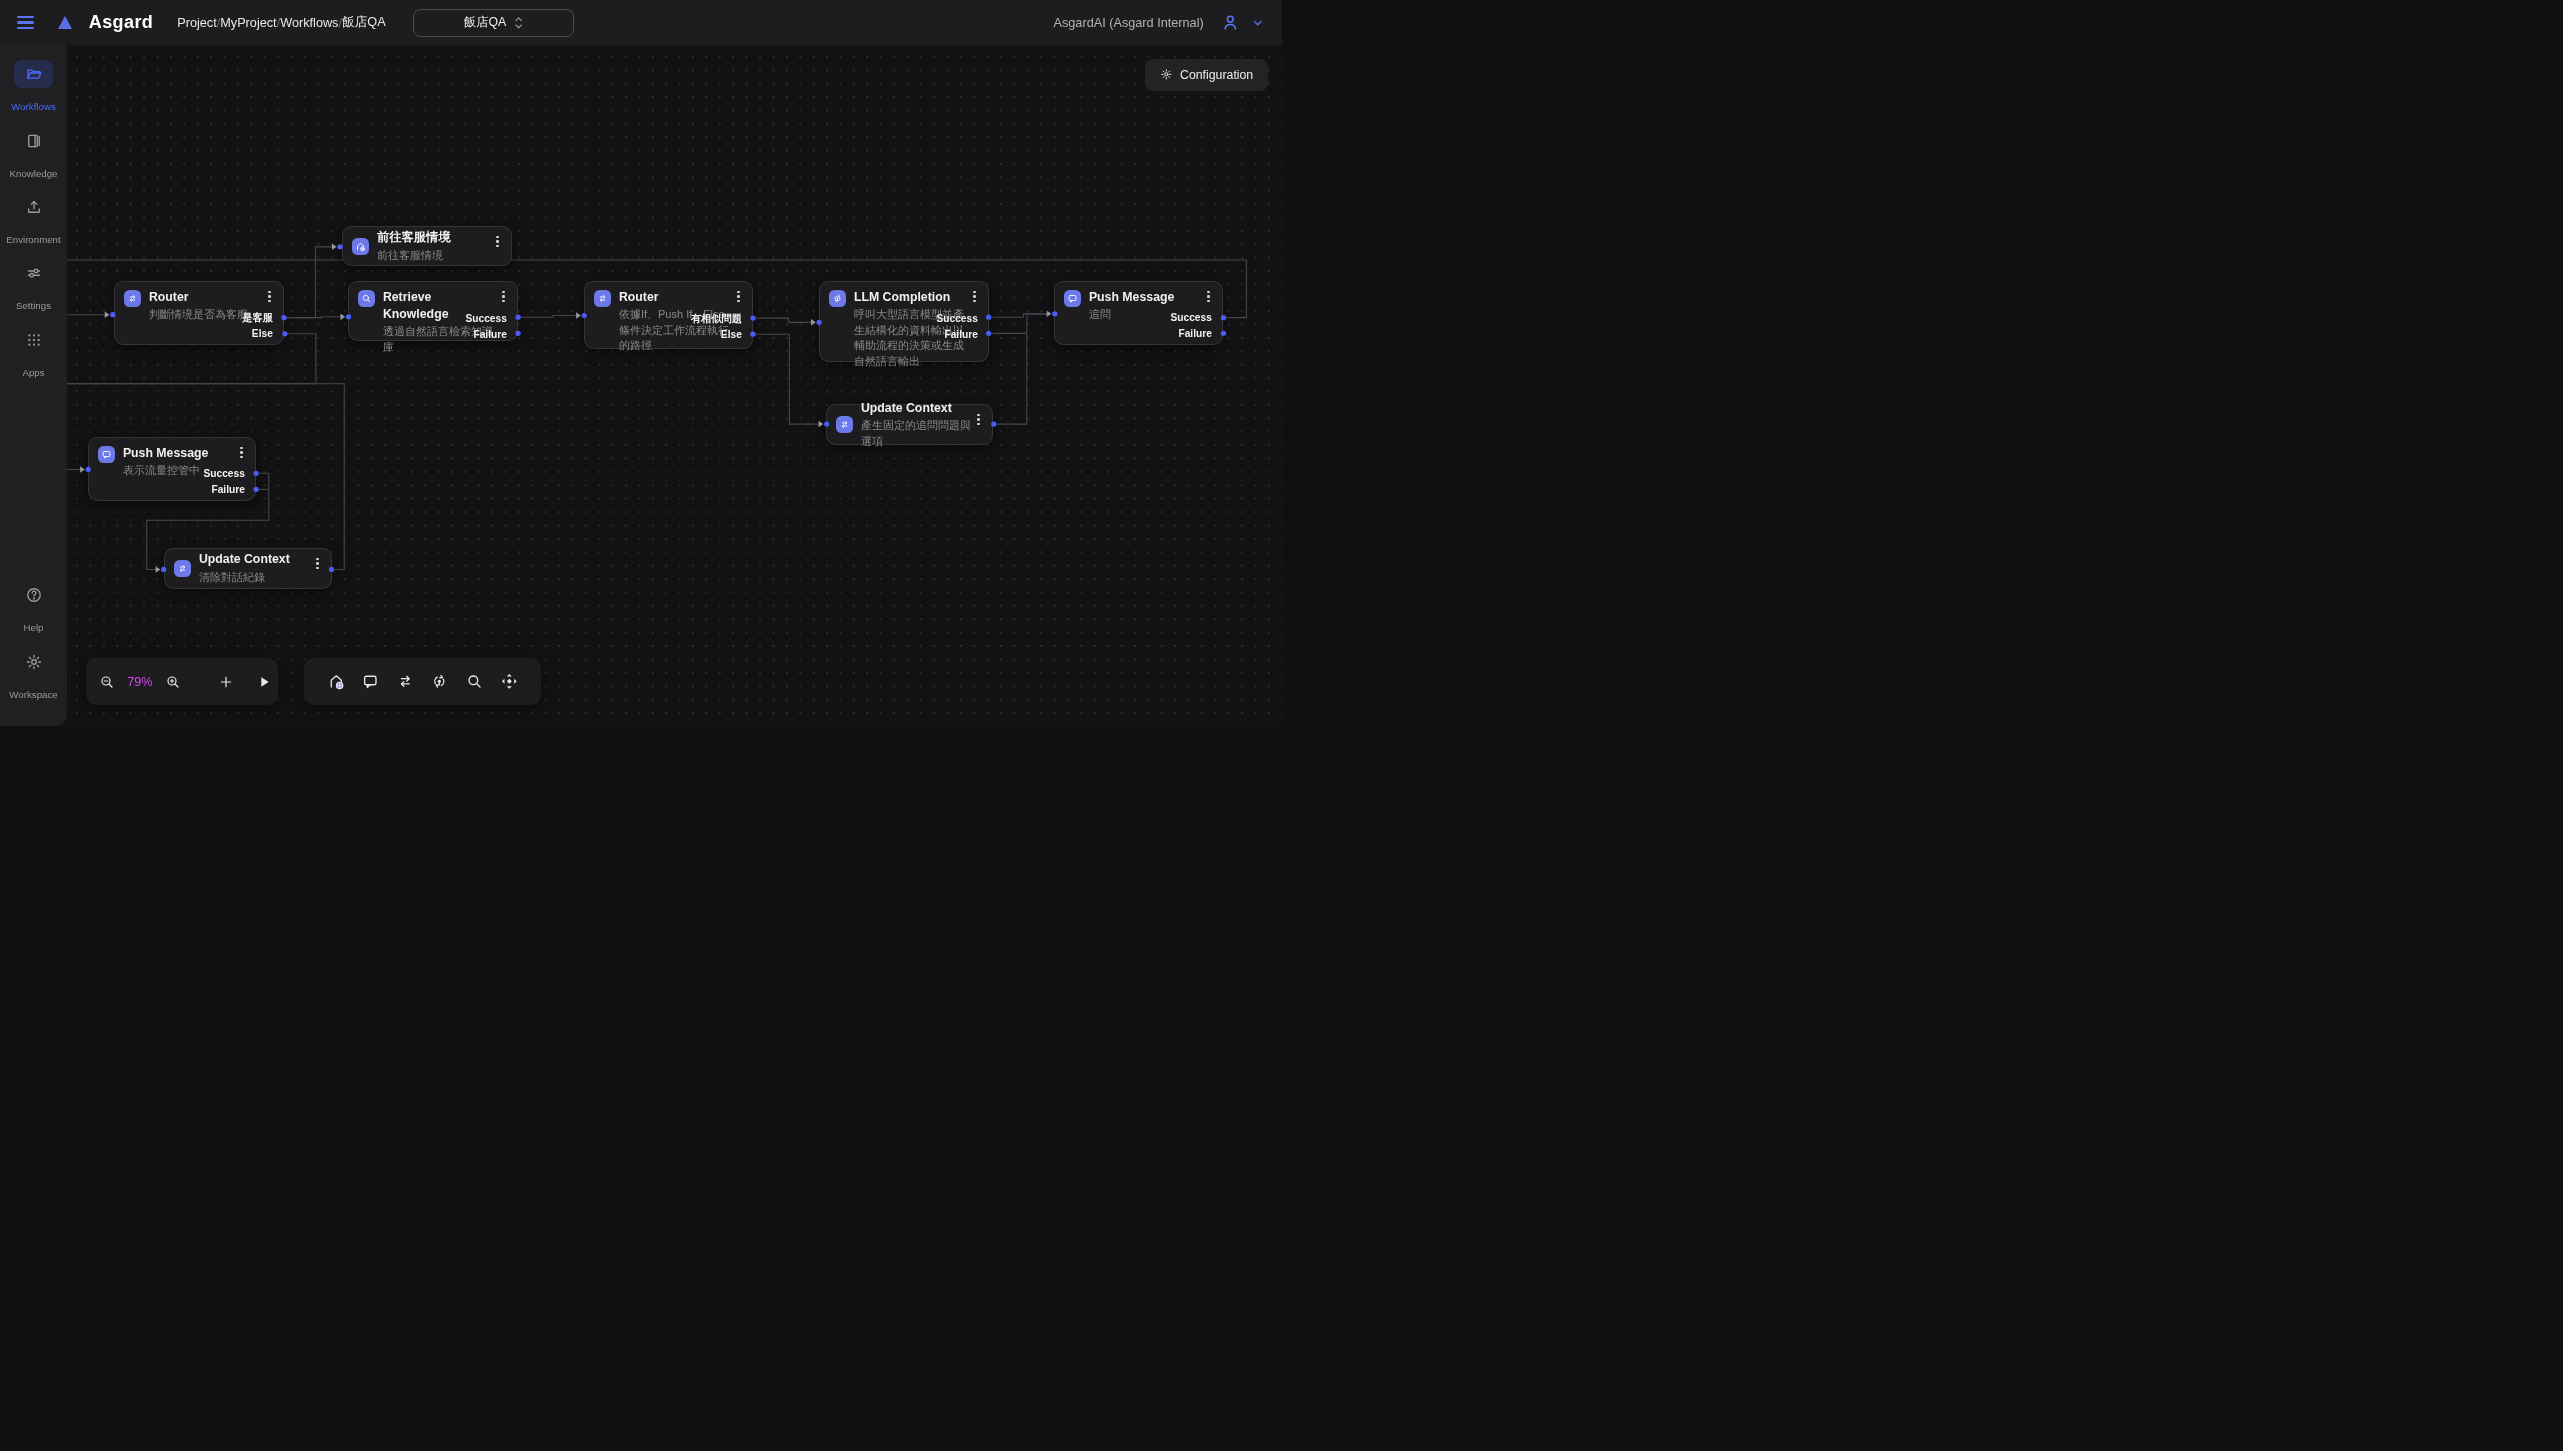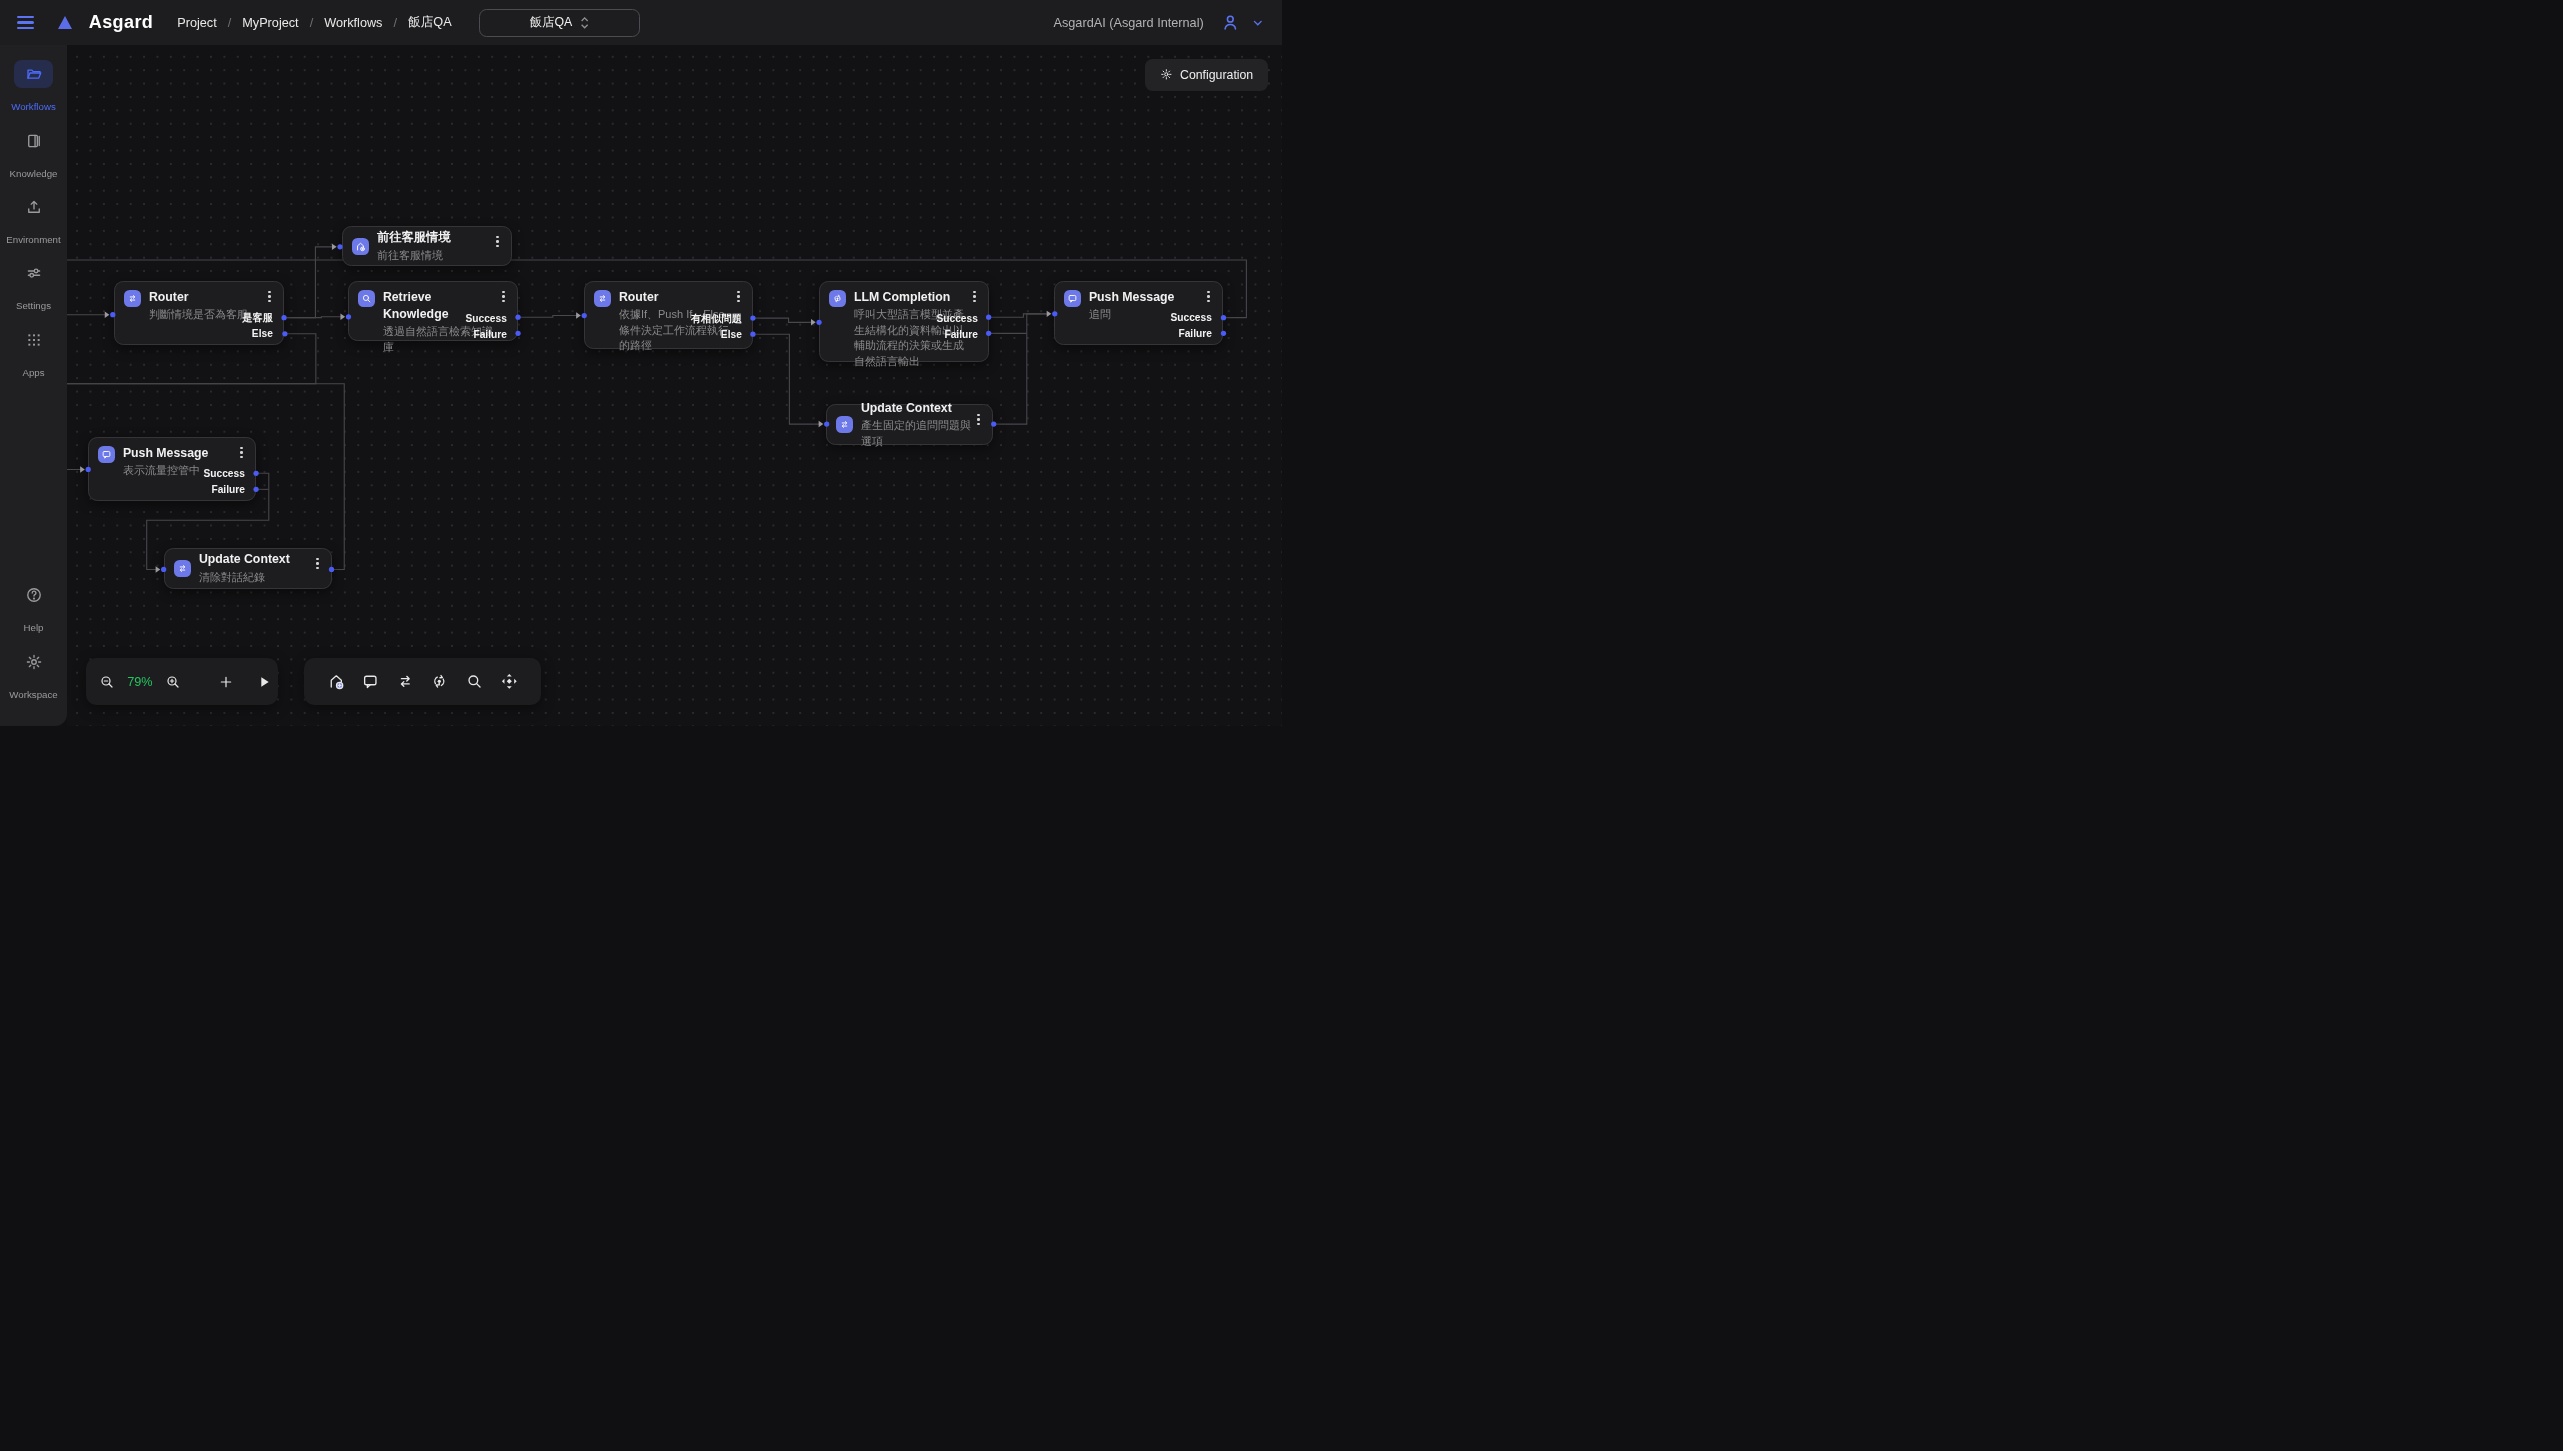--- a/index.html
+++ b/index.html
@@ -10,21 +10,21 @@
   
   #topbar { height:45px; flex:0 0 45px; background:#1d1d1f; display:flex; align-items:center;
     padding:0 17px 0 13.6px; gap:12px; }
   #menu-btn { width:25.4px; height:22px; background:none; border:none; cursor:pointer;
     display:flex; flex-direction:column; justify-content:center; gap:3.4px; padding:0 3.4px; }
   #menu-btn .hb { display:block; height:2.2px; width:17px; background:#5b74f5; border-radius:1.7px; }
   .logo { display:flex; align-items:center; gap:17px; margin-left:6.8px; }
   .logo-tri { width:0; height:0; border-left:7.6px solid transparent; border-right:7.6px solid transparent;
     border-bottom:13.6px solid #5b6ee8; }
   .logo-text { color:#ffffff; font-size:18px; font-weight:700; letter-spacing:0.4px; }
-  .crumbs { display:flex; align-items:center; gap:11px; margin-left:12px; }
+  .crumbs { display:flex; align-items:center; margin-left:12px; }
   .crumb { color:#e9e9e9; font-size:12.7px; cursor:pointer; }
   .crumb-sep { color:#6f6f6f; font-size:12.7px; }
   .wf-select { margin-left:15.3px; width:161px; height:28px; border:0.8px solid #4c4c50; border-radius:7.6px;
     background:transparent; display:flex; align-items:center; justify-content:center; gap:7.6px; cursor:pointer; }
   .wf-select .val { color:#f2f2f2; font-size:12.3px; }
   .tb-spacer { flex:1; }
   .account-label { color:#b3b3b5; font-size:12.7px; }
   .icon-btn { background:none; border:none; cursor:pointer; display:flex; align-items:center; }
 
   
@@ -65,21 +65,21 @@
   .port-label { position:absolute; right:10.2px; height:13.6px; line-height:13.6px;
     color:#f4f4f4; font-size:10.2px; font-weight:700; white-space:nowrap; }
 
   
   #config-btn { position:absolute; z-index:4; top:13.6px; right:14.4px; height:32px; padding:0 14.4px;
     background:#232326; border:none; border-radius:7.6px; display:flex; align-items:center; gap:7.6px;
     color:#f0f0f0; font-size:12.3px; cursor:pointer; font-family:inherit; }
   .panel { position:absolute; z-index:4; background:#1d1d20; border-radius:10.2px; height:47px;
     display:flex; align-items:center; box-shadow:0 3.4px 13.6px rgba(0,0,0,.4); }
   #zoom-panel { left:18.6px; bottom:21px; width:192px; padding:0 13.6px; gap:10.2px; }
-  #zoom-panel .zlevel { color:#22c55e; font-size:12.7px; min-width:29px; text-align:center; }
+  #zoom-panel .zlevel { color:#d946ef; font-size:12.7px; min-width:29px; text-align:center; }
   .vdiv { width:0.8px; height:25.4px; background:#3a3a3e; margin:0 8.5px; }
   #tool-panel { left:237px; bottom:21px; width:237px; justify-content:space-evenly; padding:0 6.8px; }
   .pbtn { background:none; border:none; cursor:pointer; display:flex; align-items:center; justify-content:center; }
 </style>
 </head>
 <body>
 
 <div id="app">
   <header id="topbar">
     <button id="menu-btn">

